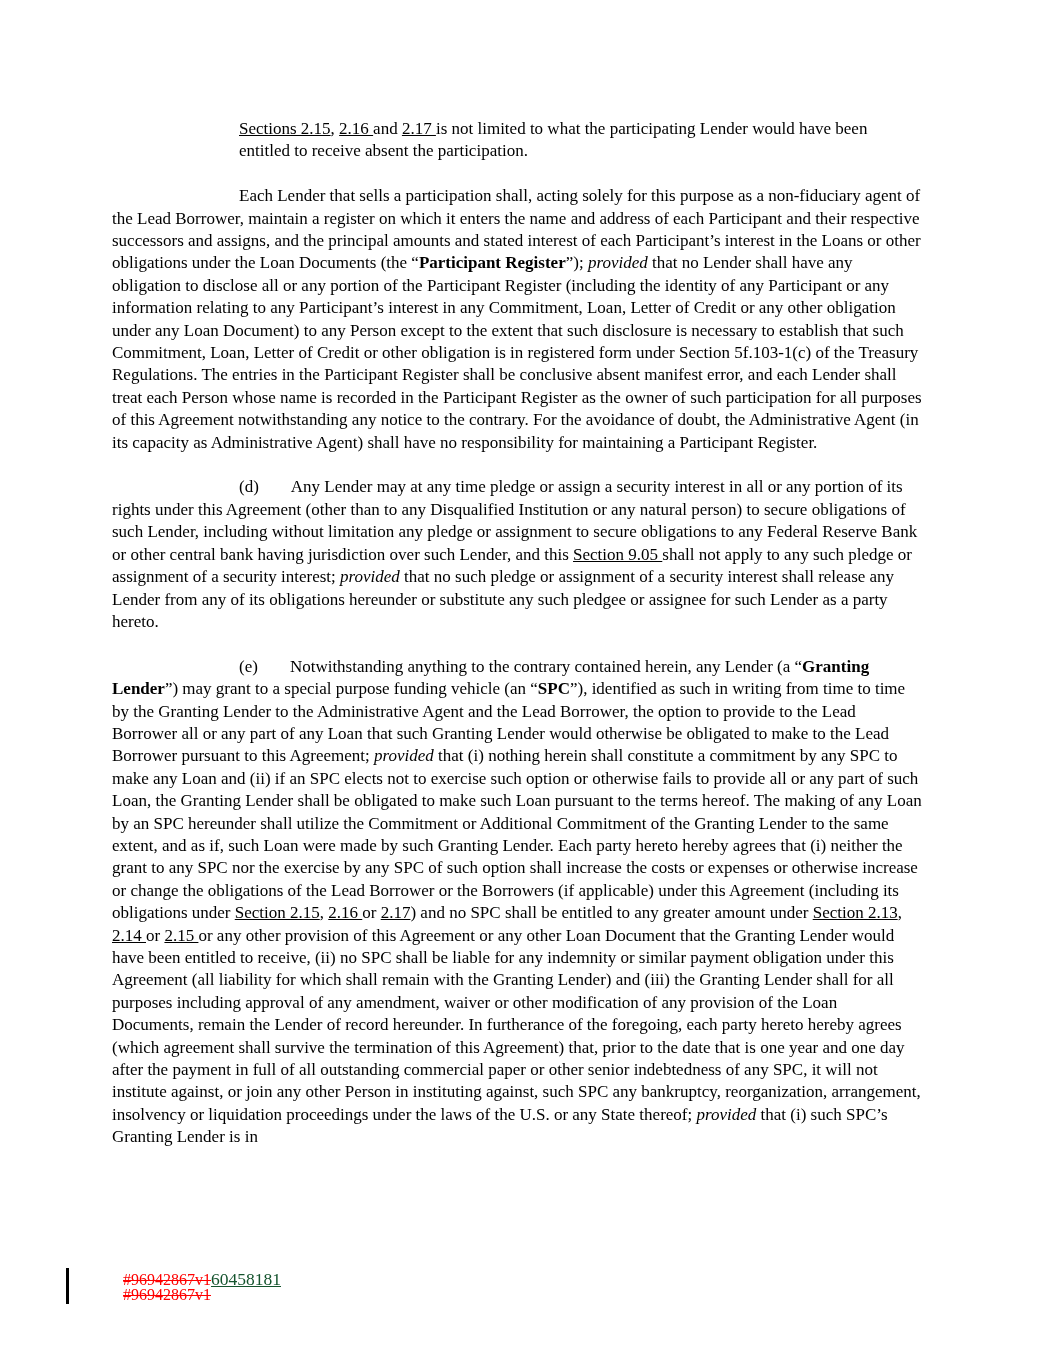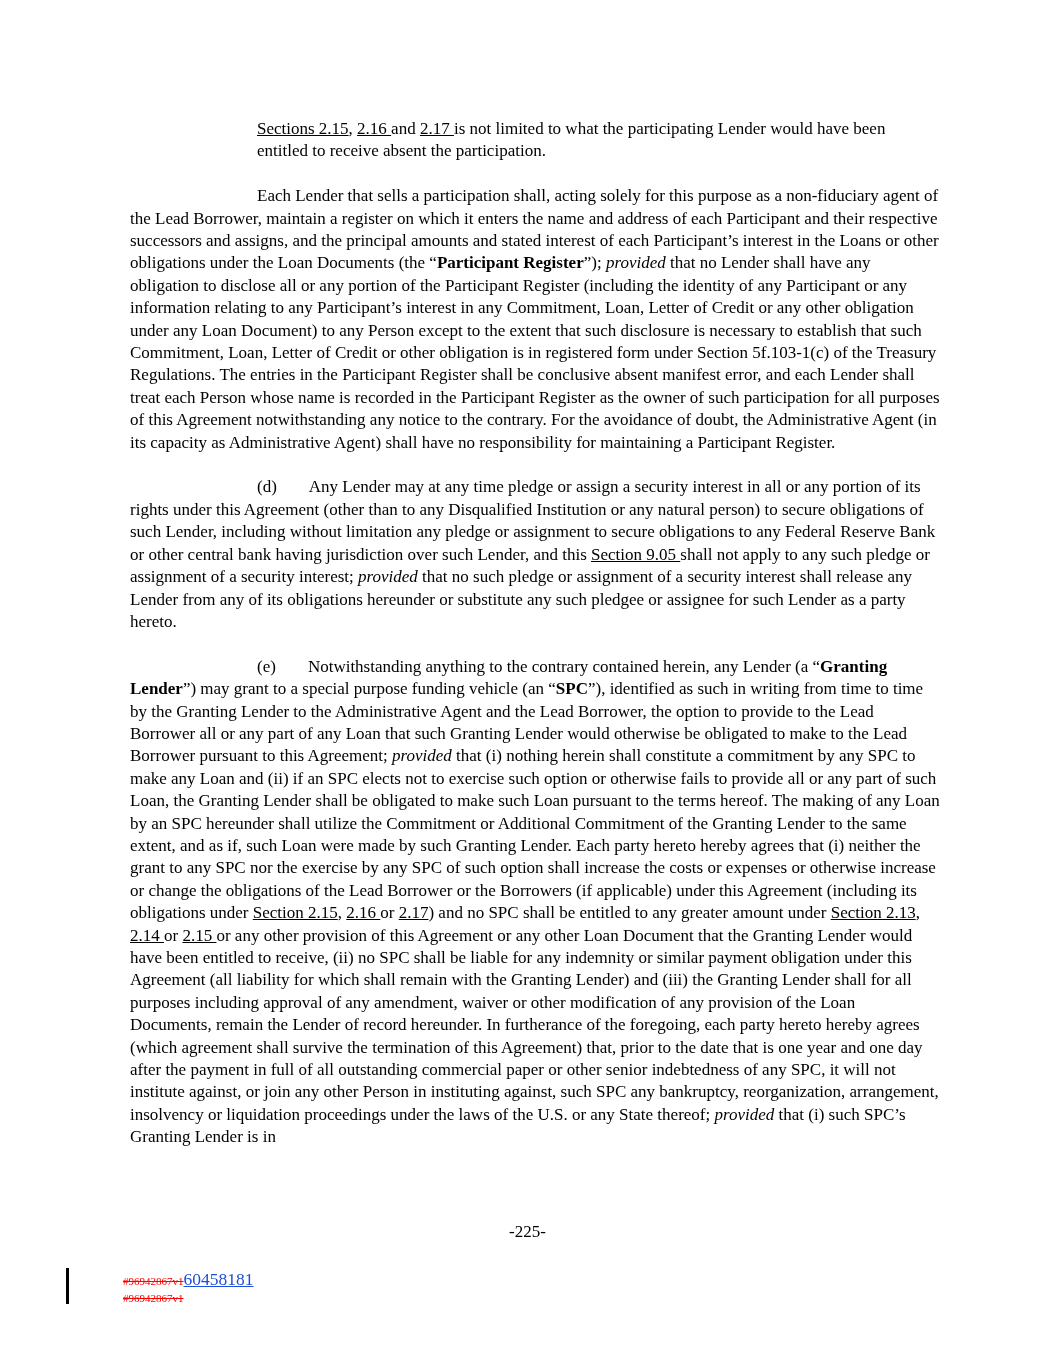--- a/index.html
+++ b/index.html
@@ -9,21 +9,21 @@
     height: 1365px;
     background: #ffffff;
     overflow: hidden;
     font-family: "Liberation Serif", "DejaVu Serif", serif;
     font-size: 17px;
     line-height: 22.4px;
     color: #000000;
   }
   .content {
     position: absolute;
-    left: 130px;
+    left: 112px;
     top: 118px;
     width: 810px;
     text-align: left;
   }
   .para { margin: 0 0 22.4px 0; }
   .para.block { margin-left: 127px; text-indent: 0; }
   .para.indent { text-indent: 127px; }
   .para:last-child { margin-bottom: 1px; }
   .tab { display: inline-block; width: 32px; }
   .b { font-weight: bold; }
@@ -38,21 +38,21 @@
     font-size: 17px;
   }
   .footer-ids {
     position: absolute;
     left: 123px;
     top: 1272px;
     line-height: 15px;
     white-space: nowrap;
   }
   .del {
-    font-size: 11px;
+    font-size: 16px;
     text-decoration: line-through;
   }
   .ins {
     font-size: 17.5px;
     text-decoration: underline;
   }
   .change-bar {
     position: absolute;
     left: 66px;
     top: 1268px;
@@ -66,22 +66,21 @@
 
 <div class="page">
 
   <div class="content">
       <p class="para block"><span class="u">Sections 2.15</span><span>, </span><span class="u">2.16 </span><span>and </span><span class="u">2.17 </span><span>is not limited to what the participating Lender would have been entitled to receive absent the participation.</span></p>
       <p class="para indent"><span>Each Lender that sells a participation shall, acting solely for this purpose as a non-fiduciary agent of the Lead Borrower, maintain a register on which it enters the name and address of each Participant and their respective successors and assigns, and the principal amounts and stated interest of each Participant’s interest in the Loans or other obligations under the Loan Documents (the “</span><span class="b">Participant Register</span><span>”); </span><span class="i">provided</span><span> that no Lender shall have any obligation to disclose all or any portion of the Participant Register (including the identity of any Participant or any information relating to any Participant’s interest in any Commitment, Loan, Letter of Credit or any other obligation under any Loan Document) to any Person except to the extent that such disclosure is necessary to establish that such Commitment, Loan, Letter of Credit or other obligation is in registered form under Section 5f.103-1(c) of the Treasury Regulations.  The entries in the Participant Register shall be conclusive absent manifest error, and each Lender shall treat each Person whose name is recorded in the Participant Register as the owner of such participation for all purposes of this Agreement notwithstanding any notice to the contrary.  For the avoidance of doubt, the Administrative Agent (in its capacity as Administrative Agent) shall have no responsibility for maintaining a Participant Register.</span></p>
       <p class="para indent"><span>(d)</span><span class="tab"></span><span>Any Lender may at any time pledge or assign a security interest in all or any portion of its rights under this Agreement (other than to any Disqualified Institution or any natural person) to secure obligations of such Lender, including without limitation any pledge or assignment to secure obligations to any Federal Reserve Bank or other central bank having jurisdiction over such Lender, and this </span><span class="u">Section 9.05 </span><span>shall not apply to any such pledge or assignment of a security interest; </span><span class="i">provided</span><span> that no such pledge or assignment of a security interest shall release any Lender from any of its obligations hereunder or substitute any such pledgee or assignee for such Lender as a party hereto.</span></p>
       <p class="para indent"><span>(e)</span><span class="tab"></span><span>Notwithstanding anything to the contrary contained herein, any Lender (a “</span><span class="b">Granting Lender</span><span>”) may grant to a special purpose funding vehicle (an “</span><span class="b">SPC</span><span>”), identified as such in writing from time to time by the Granting Lender to the Administrative Agent and the Lead Borrower, the option to provide to the Lead Borrower all or any part of any Loan that such Granting Lender would otherwise be obligated to make to the Lead Borrower pursuant to this Agreement; </span><span class="i">provided</span><span> that (i) nothing herein shall constitute a commitment by any SPC to make any Loan and (ii) if an SPC elects not to exercise such option or otherwise fails to provide all or any part of such Loan, the Granting Lender shall be obligated to make such Loan pursuant to the terms hereof.  The making of any Loan by an SPC hereunder shall utilize the Commitment or Additional Commitment of the Granting Lender to the same extent, and as if, such Loan were made by such Granting Lender.  Each party hereto hereby agrees that (i) neither the grant to any SPC nor the exercise by any SPC of such option shall increase the costs or expenses or otherwise increase or change the obligations of the Lead Borrower or the Borrowers (if applicable) under this Agreement (including its obligations under </span><span class="u">Section 2.15</span><span>, </span><span class="u">2.16 </span><span>or </span><span class="u">2.17</span><span>) and no SPC shall be entitled to any greater amount under </span><span class="u">Section 2.13</span><span>, </span><span class="u">2.14 </span><span>or </span><span class="u">2.15 </span><span>or any other provision of this Agreement or any other Loan Document that the Granting Lender would have been entitled to receive, (ii) no SPC shall be liable for any indemnity or similar payment obligation under this Agreement (all liability for which shall remain with the Granting Lender) and (iii) the Granting Lender shall for all purposes including approval of any amendment, waiver or other modification of any provision of the Loan Documents, remain the Lender of record hereunder.  In furtherance of the foregoing, each party hereto hereby agrees (which agreement shall survive the termination of this Agreement) that, prior to the date that is one year and one day after the payment in full of all outstanding commercial paper or other senior indebtedness of any SPC, it will not institute against, or join any other Person in instituting against, such SPC any bankruptcy, reorganization, arrangement, insolvency or liquidation proceedings under the laws of the U.S. or any State thereof; </span><span class="i">provided</span><span> that (i) such SPC’s Granting Lender is in</span></p>
     </div>
 
-  <div class="page-number">-225-</div>
 
   <div class="change-bar" style="background: rgb(0, 0, 0);"></div>
 
   <div class="footer-ids">
-    <div><span class="del" style="color: rgb(255, 0, 0);">#96942867v1</span><span class="ins" style="color: #1d4ed8;">60458181</span></div>
+    <div><span class="del" style="color: rgb(255, 0, 0);">#96942867v1</span><span class="ins" style="color: #14532d;">60458181</span></div>
     <div><span class="del" style="color: rgb(255, 0, 0);">#96942867v1</span></div>
   </div>
 
 </div>
 
 </body></html>

